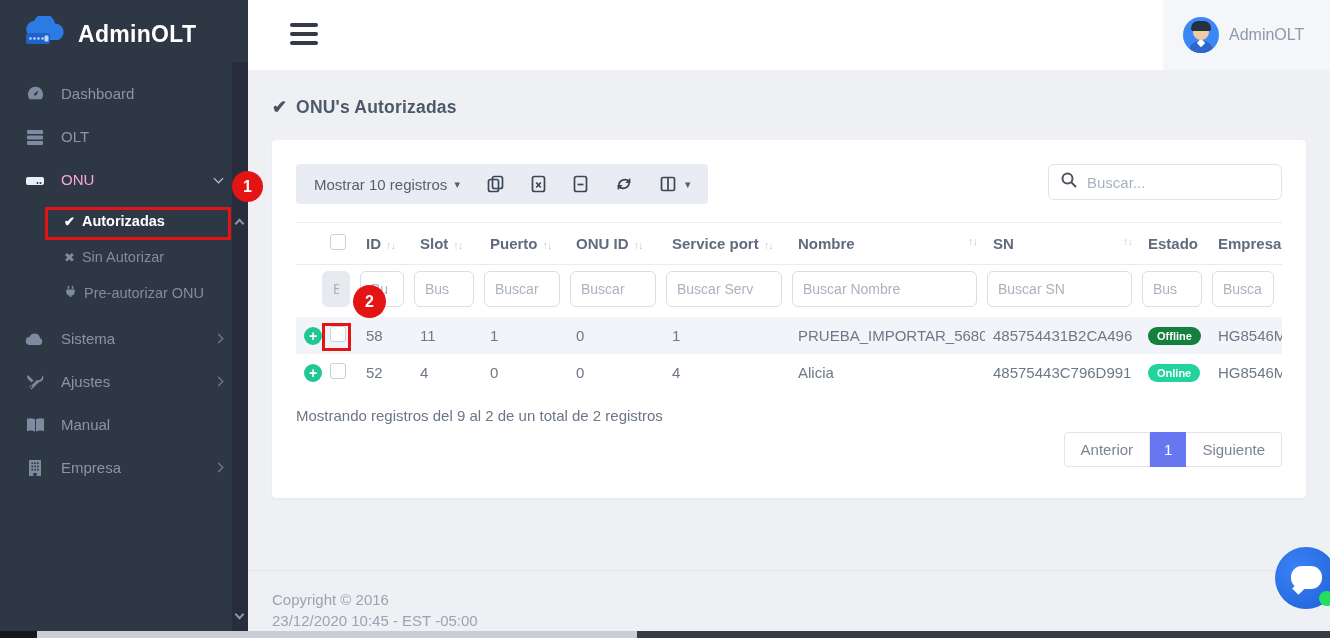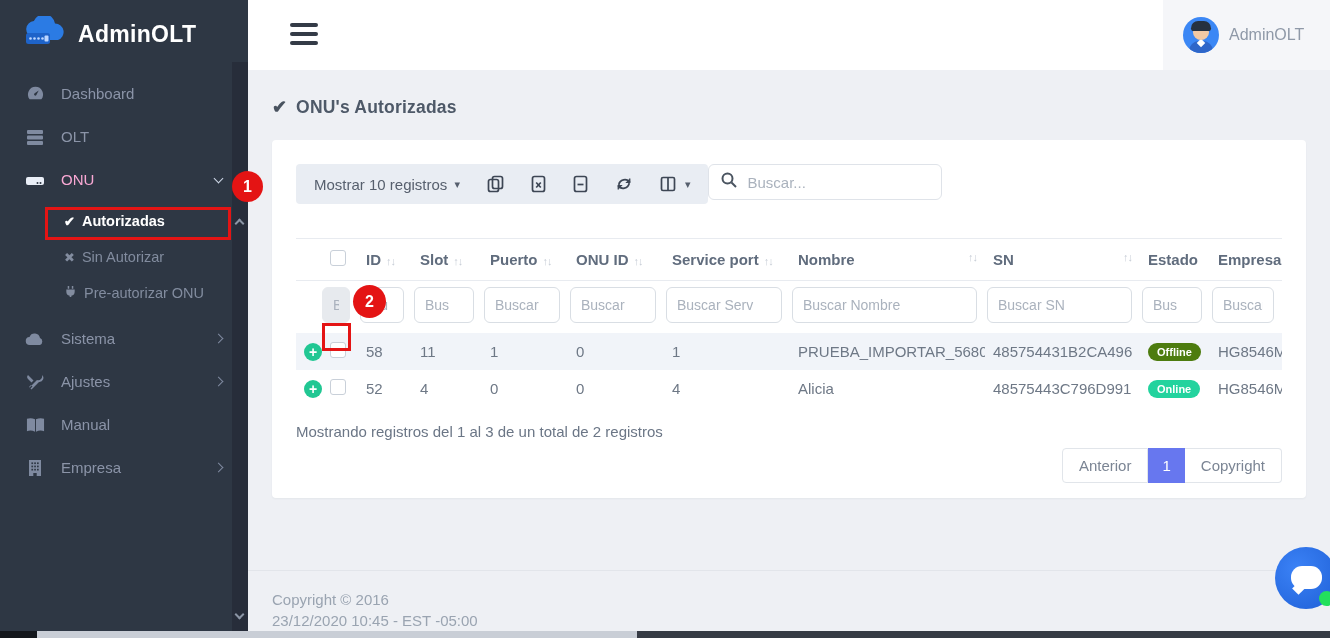--- a/index.html
+++ b/index.html
@@ -48,32 +48,32 @@
   .user-name { color:#8f99a8; font-size:16px; }
 
   
   .main { position:absolute; left:248px; top:70px; right:0; bottom:0; background:#eef0f4; }
   .page-head { display:flex; align-items:center; gap:9px; padding:26px 24px 20px 24px; }
   .page-check { color:#49535f; font-size:18px; font-weight:bold; }
   .page-title { color:#4e5968; font-size:17.5px; font-weight:bold; letter-spacing:.2px; }
 
   .card { position:absolute; left:24px; right:24px; top:70px; height:358px; background:#ffffff; border-radius:4px; box-shadow:0 1px 2px rgba(40,50,70,.05); padding:24px; }
 
-  .table-toolbar { display:flex; align-items:flex-start; }
+  .table-toolbar { display:flex; justify-content:space-between; align-items:flex-start; }
   .tool-group { display:flex; align-items:center; height:40px; background:#e9edf3; border-radius:4px; padding:0 18px; gap:27px; }
   .show-entries { display:flex; align-items:center; gap:7px; color:#565f6d; font-size:15px; cursor:pointer; }
   .caret { color:#565f6d; font-size:11px; }
   .tbtn { display:flex; align-items:center; color:#3d4654; cursor:pointer; }
   .tbtn svg { display:block; }
   .search-box { display:flex; align-items:center; width:234px; height:36px; background:#ffffff; border:1px solid #dfe3e9; border-radius:6px; padding:0 12px; gap:10px; }
   .search-box input { border:none; outline:none; flex:1; font-size:15px; color:#6e7886; font-family:"Liberation Sans",sans-serif; background:transparent; }
   .search-box input::placeholder { color:#aab2bd; }
 
   
-  table.grid { width:100%; border-collapse:collapse; margin-top:34px; table-layout:fixed; }
+  table.grid { width:100%; border-collapse:collapse; margin-top:18px; table-layout:fixed; }
   .grid th { text-align:left; font-size:15px; font-weight:bold; color:#606c7d; padding:11px 8px; border-top:1px solid #e8ebf0; border-bottom:1px solid #e8ebf0; white-space:nowrap; overflow:hidden; }
   .sort { color:#c7cdd6; font-size:11px; font-weight:normal; margin-left:5px; letter-spacing:-1px; }
   .grid td { font-size:15px; color:#6e7886; padding:9px 8px; white-space:nowrap; overflow:hidden; }
   tr.filter-row td { padding:6px 8px 10px 2px; }
   .f-input { height:36px; border:1px solid #d9dee4; border-radius:6px; padding:0 10px; font-size:14px; color:#6e7886; width:100%; outline:none; font-family:"Liberation Sans",sans-serif; background:#fff; }
   .f-input::placeholder { color:#aab2bd; }
   .f-input.disabled { background:#e7eaee; border-color:#e7eaee; }
   tr.row-odd td { background:#f1f4f9; }
   .plus { display:inline-flex; width:18px; height:18px; border-radius:50%; background:#21c793; color:#fff; font-size:14px; font-weight:bold; align-items:center; justify-content:center; line-height:1; cursor:pointer; }
   .cbx { width:16px; height:16px; border:1.5px solid #c9d0d9; border-radius:3px; background:#fff; display:inline-block; cursor:pointer; }
@@ -357,46 +357,46 @@
         <tr class="row-odd">
           <td><span class="plus">+</span></td>
           <td><span class="cbx"></span></td>
           <td>58</td>
           <td>11</td>
           <td>1</td>
           <td>0</td>
           <td>1</td>
           <td>PRUEBA_IMPORTAR_5680</td>
           <td>485754431B2CA496</td>
-          <td><span class="badge" style="background:#4d7c0f">Offline</span></td>
+          <td><span class="badge" style="background:#15803d">Offline</span></td>
           <td>HG8546M</td>
         </tr>
         <tr>
           <td><span class="plus">+</span></td>
           <td><span class="cbx"></span></td>
           <td>52</td>
           <td>4</td>
           <td>0</td>
           <td>0</td>
           <td>4</td>
           <td>Alicia</td>
           <td>48575443C796D991</td>
           <td><span class="badge" style="background:#23d39e">Online</span></td>
           <td>HG8546M</td>
         </tr>
       </tbody>
     </table>
 
-    <div class="summary">Mostrando registros del 1 al 3 de un total de 2 registros</div>
+    <div class="summary">Mostrando registros del 9 al 2 de un total de 2 registros</div>
 
     <div class="pager-row">
       <div class="pager">
         <span class="pg prev">Anterior</span>
         <span class="pg cur">1</span>
-        <span class="pg next">Copyright</span>
+        <span class="pg next">Siguiente</span>
       </div>
     </div>
   </section>
 
   <div class="footer">
     <div>Copyright © 2016</div>
     <div>23/12/2020 10:45 - EST -05:00</div>
   </div>
 </main>
 

